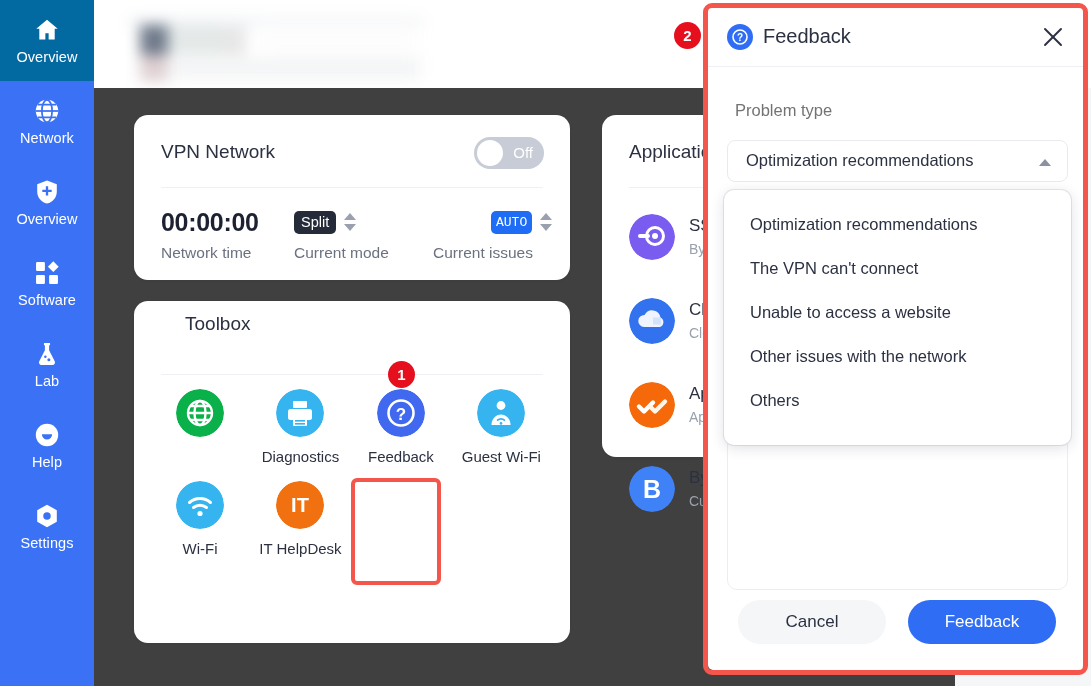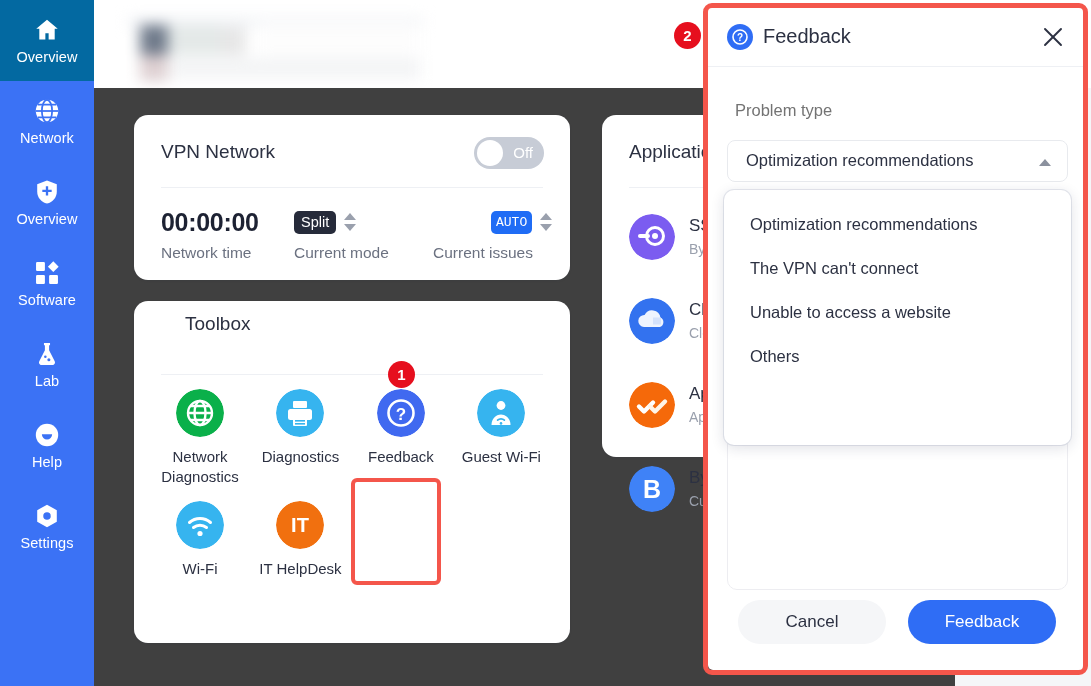--- a/index.html
+++ b/index.html
@@ -299,21 +299,20 @@
         <div class="tool">
           <svg class="tool-ico" viewBox="0 0 48 48">
             <circle cx="24" cy="24" r="24" fill="#0ab04a"></circle>
             <g stroke="#fff" stroke-width="2.4" fill="none">
               <circle cx="24" cy="24" r="12"></circle>
               <ellipse cx="24" cy="24" rx="5.5" ry="12"></ellipse>
               <line x1="12" y1="24" x2="36" y2="24"></line>
               <path d="M14.4 17h19.2M14.4 31h19.2"></path>
             </g>
           </svg>
-          <div class="tool-label">Network Diagnostics</div>
         </div>
 
         <div class="tool">
           <svg class="tool-ico" viewBox="0 0 48 48">
             <circle cx="24" cy="24" r="24" fill="#36b4ef"></circle>
             <g fill="#fff">
               <rect x="17" y="12" width="14" height="7" rx="1"></rect>
               <rect x="12" y="20" width="24" height="11" rx="2.5"></rect>
               <rect x="17" y="29" width="14" height="8" rx="1"></rect>
             </g>
@@ -452,20 +451,21 @@
       <span id="select-value">Optimization recommendations</span>
       <span id="select-caret"></span>
     </div>
 
     <div id="textarea-box"></div>
 
     <div id="dropdown">
       <div class="dd-option">Optimization recommendations</div>
       <div class="dd-option">The VPN can't connect</div>
       <div class="dd-option">Unable to access a website</div>
+      <div class="dd-option">Other issues with the network</div>
       <div class="dd-option">Others</div>
     </div>
 
     <div id="modal-footer">
       <button class="mbtn" id="btn-cancel">Cancel</button>
       <button class="mbtn" id="btn-submit">Feedback</button>
     </div>
   </div>
 
   <div id="modal-outline"></div>

